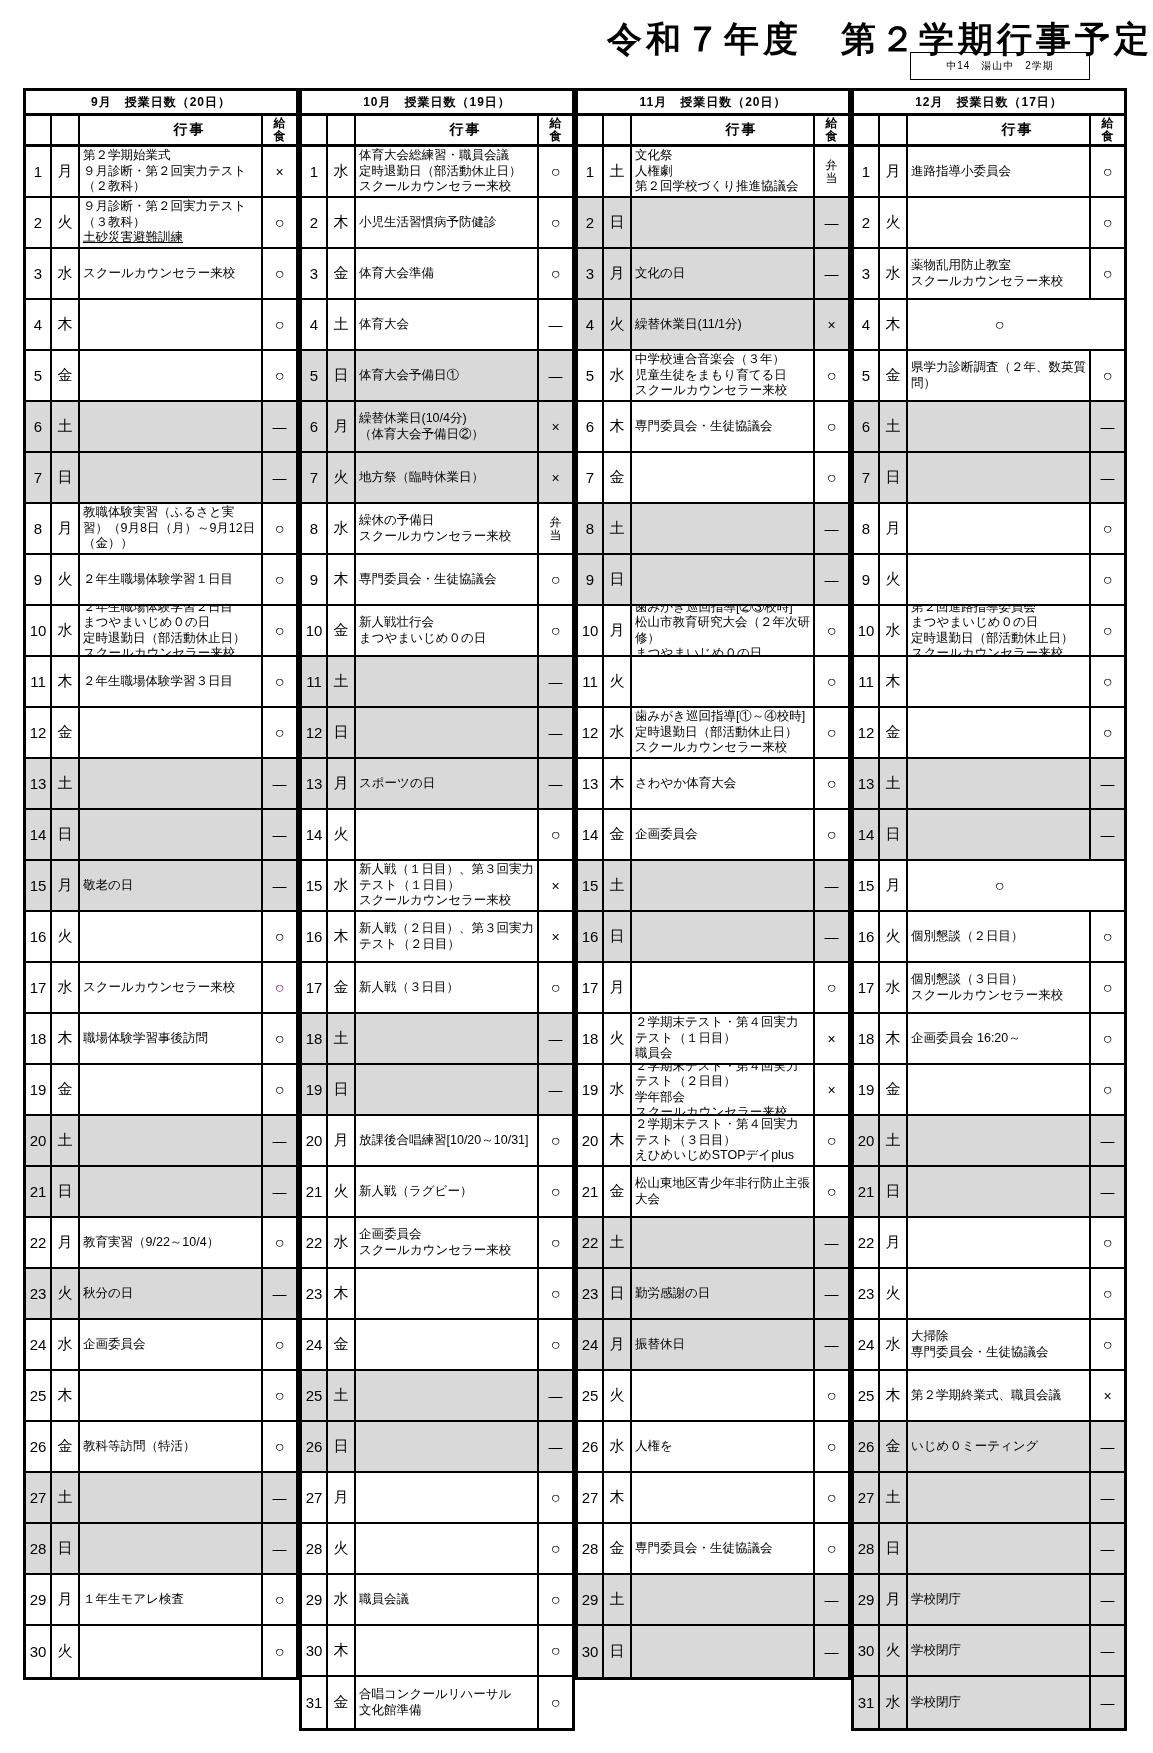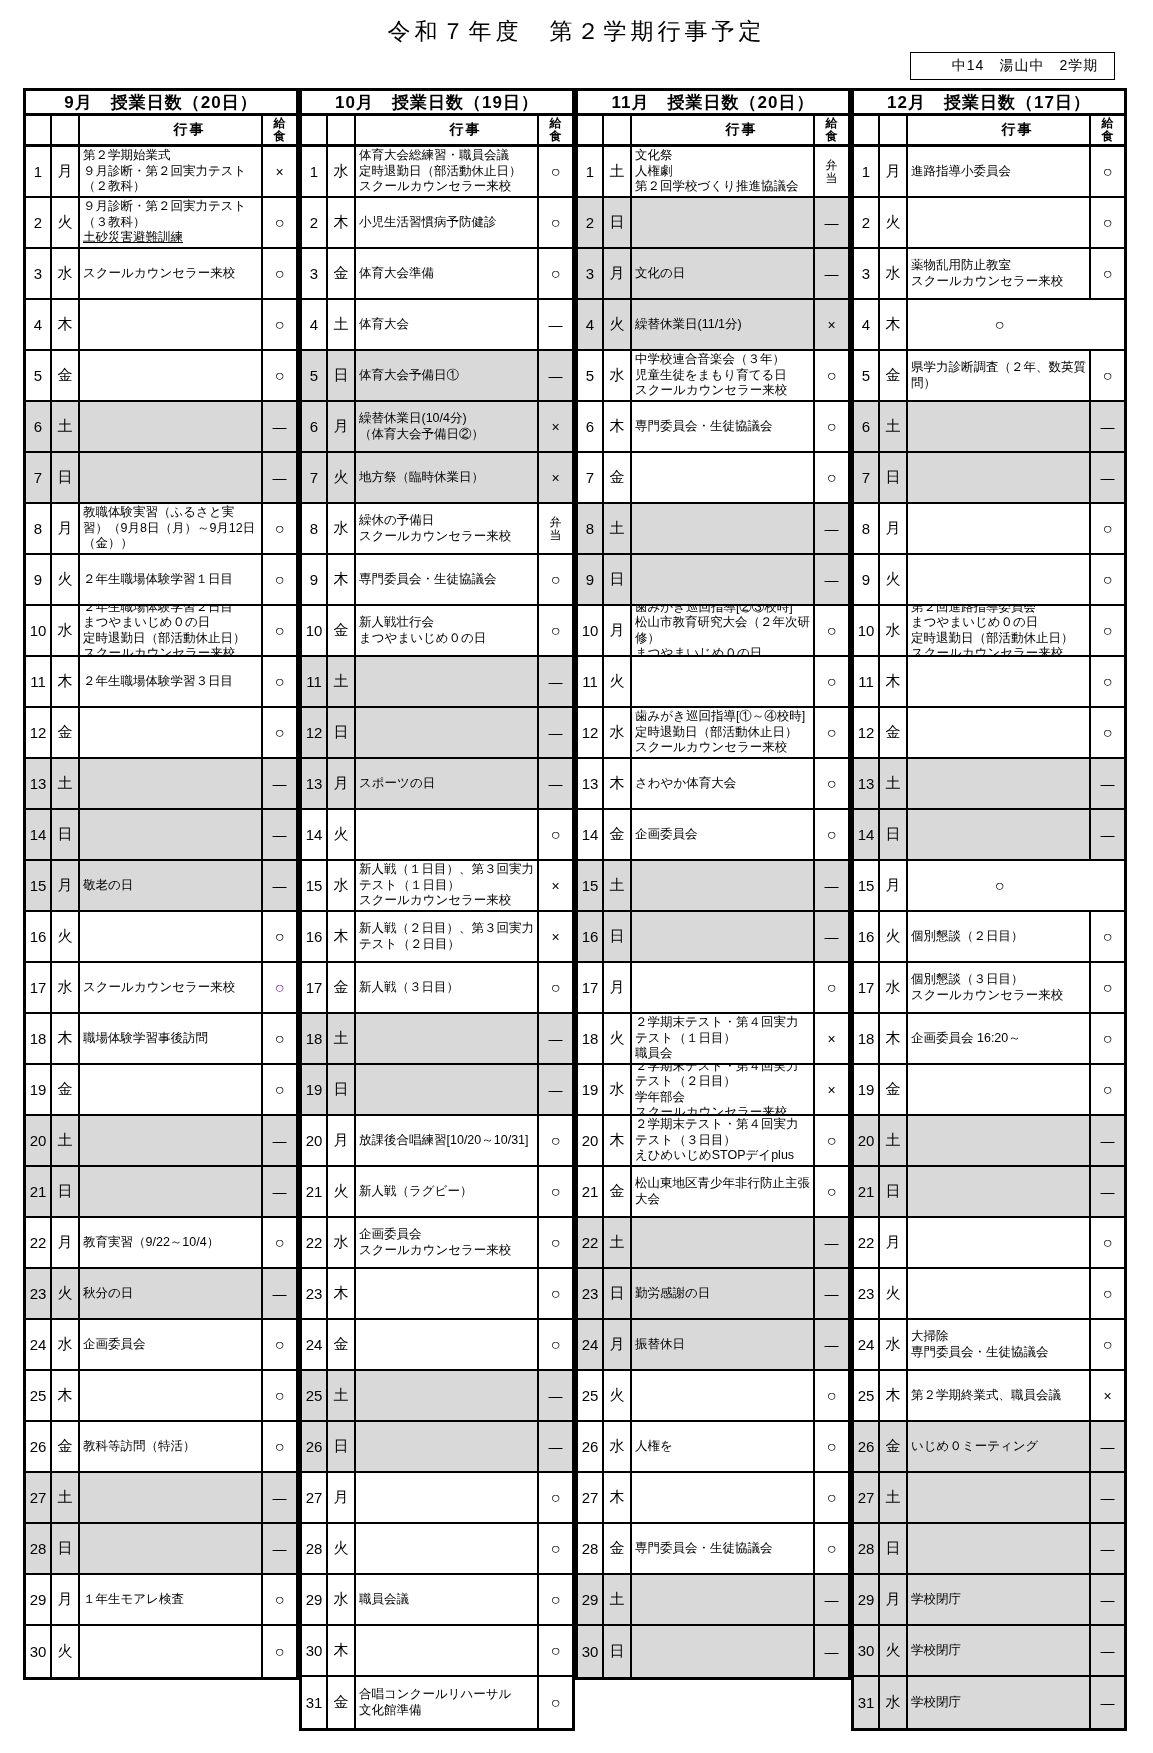--- a/index.html
+++ b/index.html
@@ -6,39 +6,39 @@
   body{
     width:1153px;height:1753px;
     background:#ffffff;
     font-family:"Liberation Sans", sans-serif;
     color:#000;
     position:relative;
     -webkit-font-smoothing:antialiased;
   }
   .page-title{
     position:absolute;top:16px;left:0;width:100%;
-    text-align:center;font-size:23px;font-weight:normal;letter-spacing:4px;
+    text-align:right;font-size:35px;font-weight:bold;letter-spacing:4px;
   }
   .school-box{
     position:absolute;top:52px;left:910px;width:178px;height:26px;
     border:1px solid #000;display:flex;align-items:center;justify-content:center;
-    font-size:14px;letter-spacing:1px;padding-left:25px;
+    font-size:10px;letter-spacing:1px;
   }
   .calendar{
     position:absolute;top:88px;left:23px;width:1104px;
     display:flex;align-items:flex-start;
   }
   .month{
     width:276px;box-sizing:border-box;
     border:3px solid #000;background:#fff;
   }
   .m-head{
     height:25px;box-sizing:border-box;border-bottom:3px solid #000;
     display:flex;align-items:center;justify-content:center;
-    font-size:17px;font-weight:bold;letter-spacing:1px;
+    font-size:12px;font-weight:bold;letter-spacing:1px;
   }
   .sub-row,.day-row{display:grid;grid-template-columns:26px 28px 1fr 33px;}
   .sub-row{height:31px;box-sizing:border-box;border-bottom:3px solid #000;}
   .day-row{height:51px;box-sizing:border-box;border-bottom:2px solid #000;}
   .day-row:last-child{border-bottom:none;}
   .cell{
     box-sizing:border-box;border-right:2px solid #000;
     display:flex;align-items:center;justify-content:center;
     overflow:hidden;background:#fff;
   }

